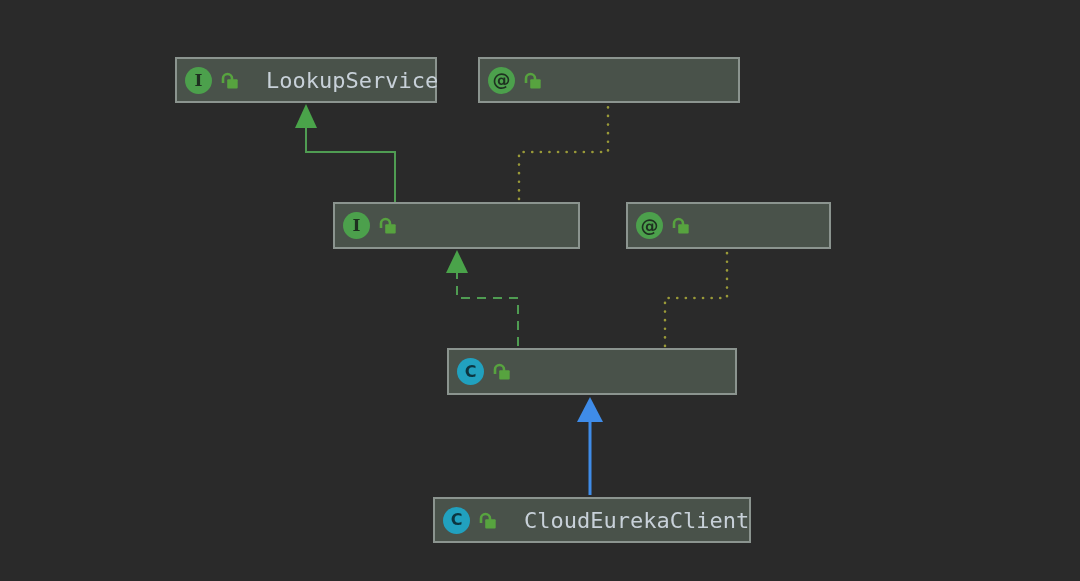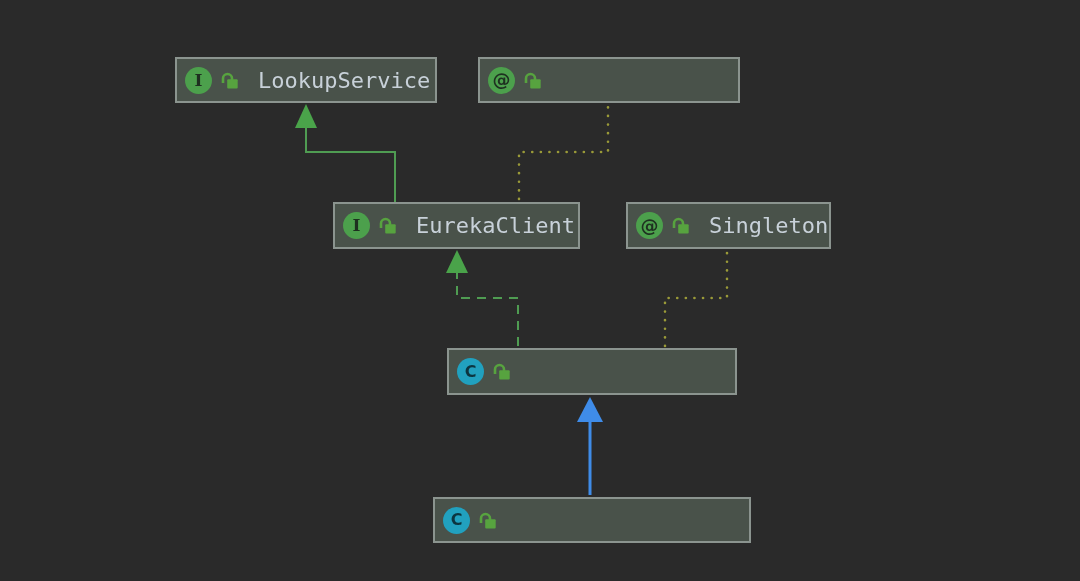--- a/index.html
+++ b/index.html
@@ -28,21 +28,21 @@
     display: flex;
     align-items: center;
     box-sizing: border-box;
     background: #49524a;
     border: 2px solid #8b948f;
     padding: 0 10px 0 8px;
     color: #c8d1d9;
     font-size: 22px;
     white-space: nowrap;
   }
-  .node .label { margin-left: 18px; }
+  .node .label { margin-left: 26px; }
 
   #n-lookupservice    { left: 175px; top:  57px; width: 262px; height: 46px; }
   #n-implementedby    { left: 478px; top:  57px; width: 262px; height: 46px; }
   #n-eurekaclient     { left: 333px; top: 202px; width: 247px; height: 47px; }
   #n-singleton        { left: 626px; top: 202px; width: 205px; height: 47px; }
   #n-discoveryclient  { left: 447px; top: 348px; width: 290px; height: 47px; }
   #n-cloudeureka      { left: 433px; top: 497px; width: 318px; height: 46px; }
 
   .circle-icon {
     flex: 0 0 auto;
@@ -115,47 +115,46 @@
   </div>
 
   <div class="node" id="n-eurekaclient">
     <span class="circle-icon green glyph-serif">I</span>
     <span class="lock">
       <svg viewBox="0 0 21 21" width="21" height="21">
           <path d="M4 13 v-4.5 a4.5 4.5 0 0 1 9 0 v1.5" fill="none" stroke="#57a33f" stroke-width="2.6"></path>
           <rect x="8.2" y="9.2" width="10.5" height="9.3" rx="1" fill="#57a33f"></rect>
         </svg>
     </span>
-    <span class="label">EurekaClient</span>
   </div>
 
   <div class="node" id="n-singleton">
     <span class="circle-icon green glyph-at">@</span>
     <span class="lock">
       <svg viewBox="0 0 21 21" width="21" height="21">
           <path d="M4 13 v-4.5 a4.5 4.5 0 0 1 9 0 v1.5" fill="none" stroke="#57a33f" stroke-width="2.6"></path>
           <rect x="8.2" y="9.2" width="10.5" height="9.3" rx="1" fill="#57a33f"></rect>
         </svg>
     </span>
-    <span class="label">Singleton</span>
   </div>
 
   <div class="node" id="n-discoveryclient">
     <span class="circle-icon teal glyph-sans">C</span>
     <span class="lock">
       <svg viewBox="0 0 21 21" width="21" height="21">
           <path d="M4 13 v-4.5 a4.5 4.5 0 0 1 9 0 v1.5" fill="none" stroke="#57a33f" stroke-width="2.6"></path>
           <rect x="8.2" y="9.2" width="10.5" height="9.3" rx="1" fill="#57a33f"></rect>
         </svg>
     </span>
   </div>
 
   <div class="node" id="n-cloudeureka">
     <span class="circle-icon teal glyph-sans">C</span>
     <span class="lock">
       <svg viewBox="0 0 21 21" width="21" height="21">
           <path d="M4 13 v-4.5 a4.5 4.5 0 0 1 9 0 v1.5" fill="none" stroke="#57a33f" stroke-width="2.6"></path>
           <rect x="8.2" y="9.2" width="10.5" height="9.3" rx="1" fill="#57a33f"></rect>
         </svg>
     </span>
+    <span class="label">CloudEurekaClient</span>
   </div>
 
 </div>
 
 </body></html>

